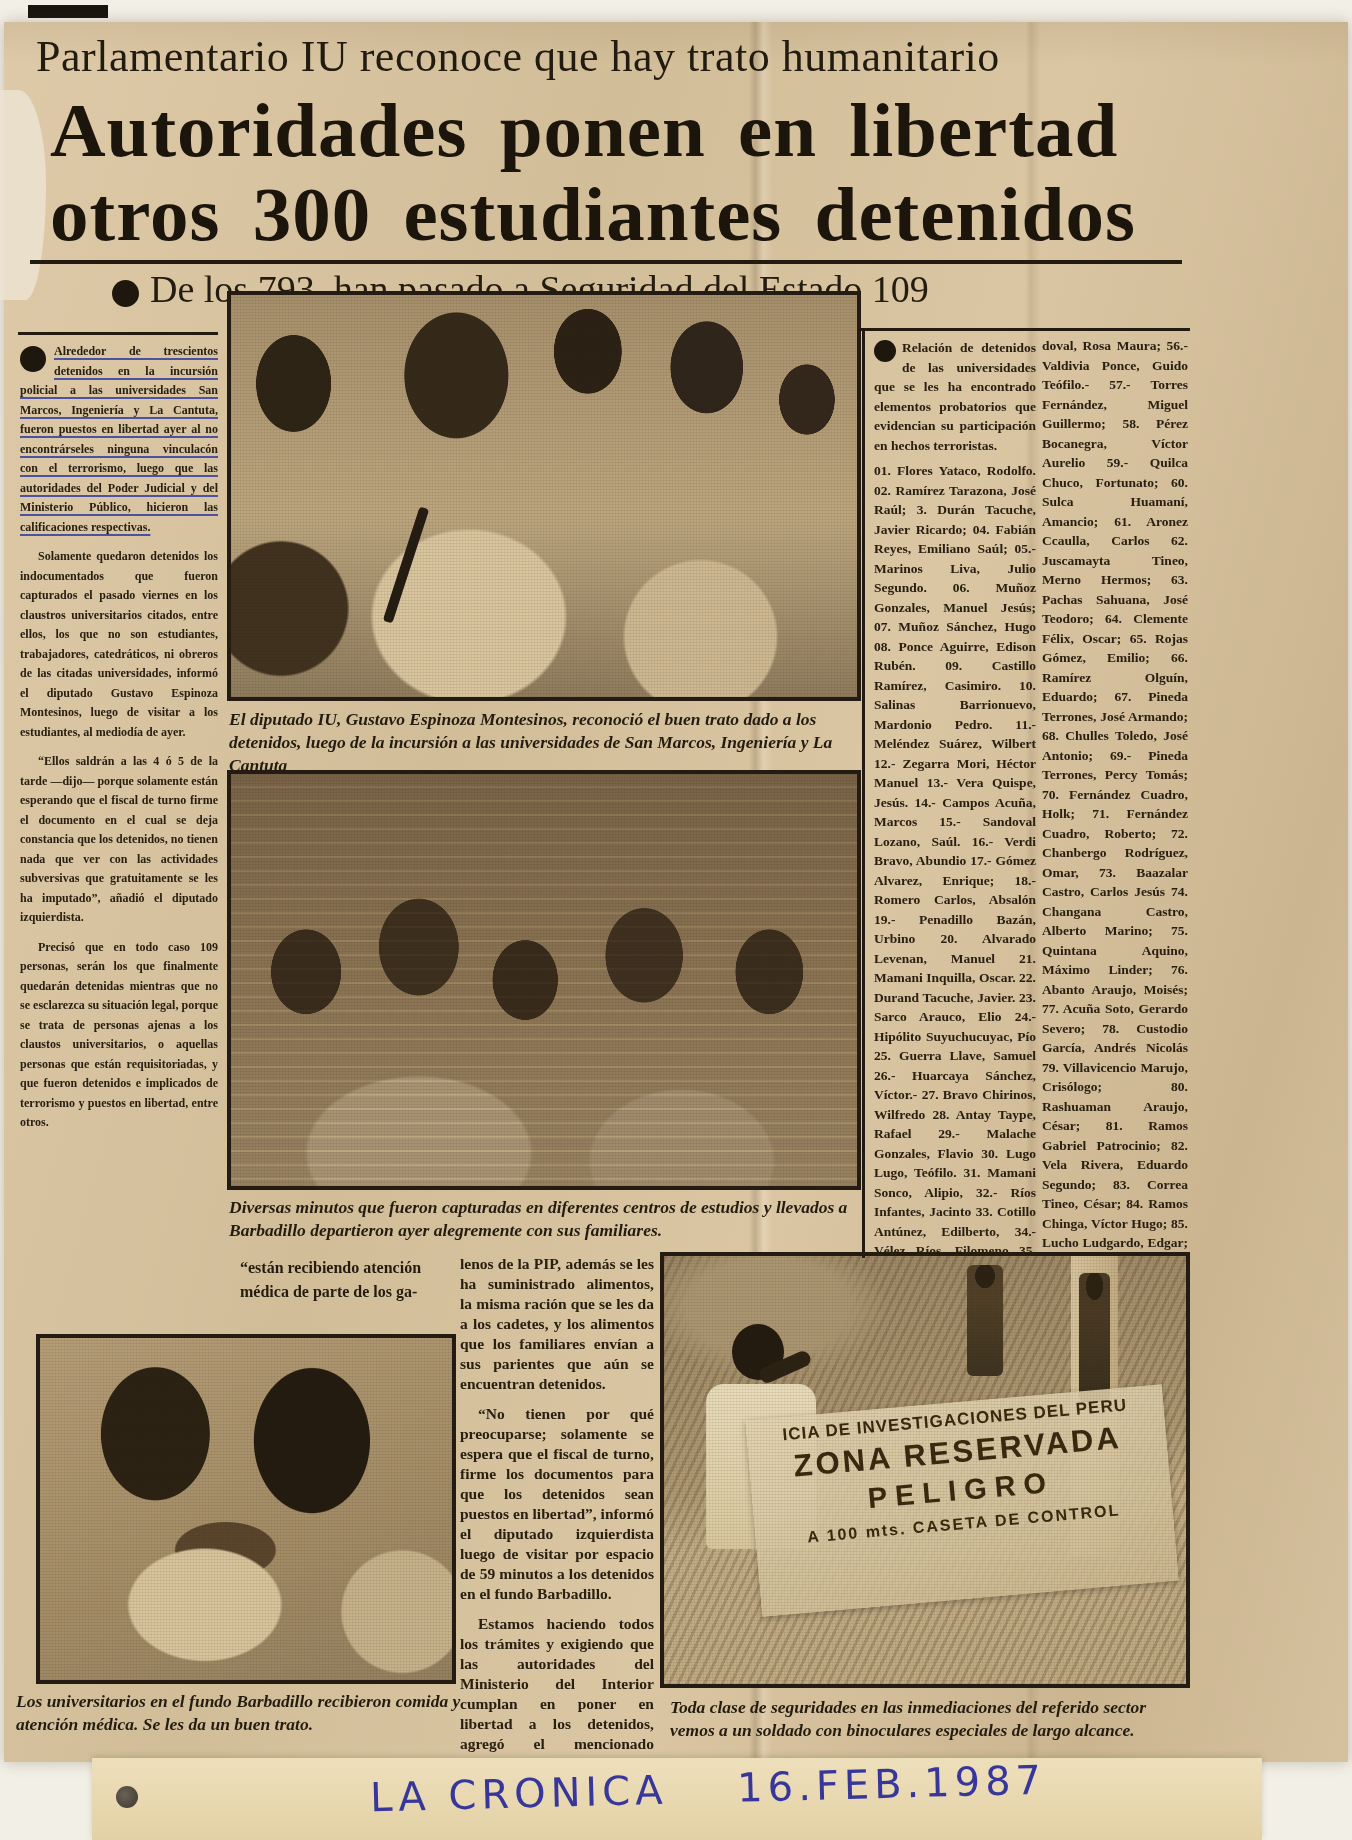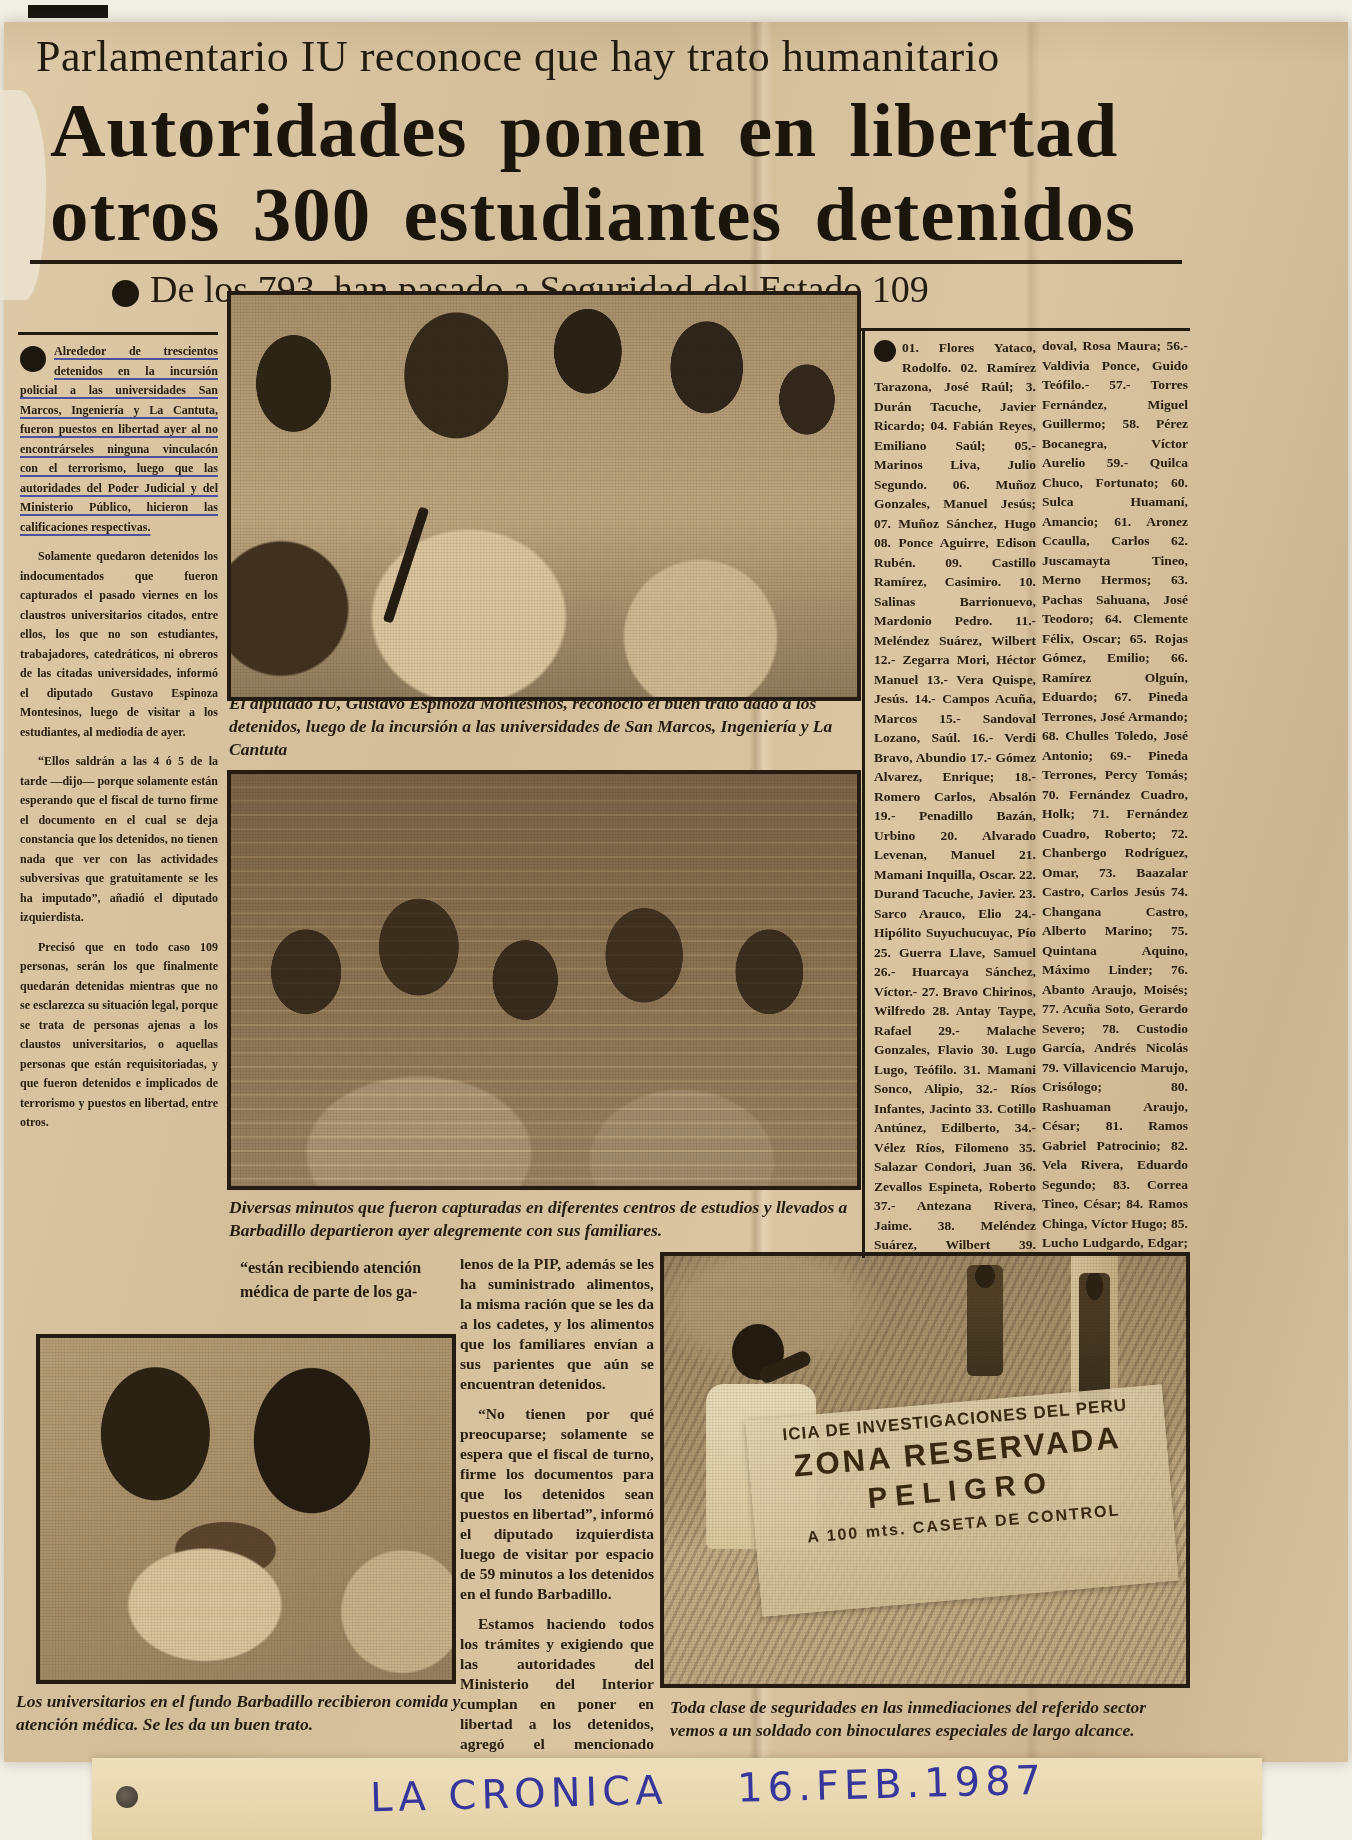--- a/index.html
+++ b/index.html
@@ -113,21 +113,21 @@
     background:linear-gradient(170deg,rgba(226,211,176,.92),rgba(205,186,146,.88));
     box-shadow:0 2px 6px rgba(40,28,14,.35);color:#38290f;text-align:center;
     font-family:"Liberation Sans","DejaVu Sans",sans-serif;font-weight:700;}
   .s-l1{font-size:17px;letter-spacing:1px;margin-top:8px;}
   .s-l2{font-size:31px;letter-spacing:3px;margin-top:4px;}
   .s-l3{font-size:29px;letter-spacing:8px;margin-top:4px;}
   .s-l4{font-size:16px;letter-spacing:2px;margin-top:8px;}
 
   
   .caption{font-style:italic;font-weight:700;color:#241c10;font-size:17.5px;line-height:23px;}
-  .cap1{left:229px;top:692px;width:632px;}
+  .cap1{left:229px;top:708px;width:632px;}
   .cap2{left:229px;top:1196px;width:632px;}
   .cap3{left:16px;top:1690px;width:452px;}
   .cap4{left:670px;top:1696px;width:520px;}
 
   
   .handwriting{left:370px;top:1766px;width:640px;color:#37379b;
     font-family:"DejaVu Sans",sans-serif;font-size:40px;letter-spacing:5px;
     transform:rotate(-1.5deg);white-space:nowrap;}
   .hw-date{margin-left:52px;}
 </style>
@@ -199,20 +199,21 @@
       <div class="s-l4">A 100 mts. CASETA DE CONTROL</div>
     </div>
     <div class="halftone"></div>
   </div>
   <div class="abs caption cap4">Toda clase de seguridades en las inmediaciones del referido sector vemos a un soldado con binoculares especiales de largo alcance.</div>
 
   <div class="abs rule list-rule-top"></div>
   <div class="abs rule list-rule-left"></div>
   <div class="abs listcol list3">
     <div class="list-bullet"></div>
+    <p class="list-intro">Relación de detenidos de las universidades que se les ha encontrado elementos probatorios que evidencian su participación en hechos terroristas.</p>
     <p style="margin:0">01. Flores Yataco, Rodolfo. 02. Ramírez Tarazona, José Raúl; 3. Durán Tacuche, Javier Ricardo; 04. Fabián Reyes, Emiliano Saúl; 05.- Marinos Liva, Julio Segundo. 06. Muñoz Gonzales, Manuel Jesús; 07. Muñoz Sánchez, Hugo 08. Ponce Aguirre, Edison Rubén. 09. Castillo Ramírez, Casimiro. 10. Salinas Barrionuevo, Mardonio Pedro. 11.- Meléndez Suárez, Wilbert 12.- Zegarra Mori, Héctor Manuel 13.- Vera Quispe, Jesús. 14.- Campos Acuña, Marcos 15.- Sandoval Lozano, Saúl. 16.- Verdi Bravo, Abundio 17.- Gómez Alvarez, Enrique; 18.- Romero Carlos, Absalón 19.- Penadillo Bazán, Urbino 20. Alvarado Levenan, Manuel 21. Mamani Inquilla, Oscar. 22. Durand Tacuche, Javier. 23. Sarco Arauco, Elio 24.- Hipólito Suyuchucuyac, Pío 25. Guerra Llave, Samuel 26.- Huarcaya Sánchez, Víctor.- 27. Bravo Chirinos, Wilfredo 28. Antay Taype, Rafael 29.- Malache Gonzales, Flavio 30. Lugo Lugo, Teófilo. 31. Mamani Sonco, Alipio, 32.- Ríos Infantes, Jacinto 33. Cotillo Antúnez, Edilberto, 34.- Vélez Ríos, Filomeno 35. Salazar Condori, Juan 36. Zevallos Espineta, Roberto 37.- Antezana Rivera, Jaime. 38. Meléndez Suárez, Wilbert 39. Canhualpa Ubaldo, Hugo Javier. 40. Fonseca Durand, Ricardo 41. Pérez Rojas, Uriel; 42. Borda Chanca, Hipolito 43. Borda Chanca, Jaime. 44. Cochache Bendezú; 45. Espinoza Milla, Agustín; 46.- Rojas Huamán, José; 47. Vélez Ríos, Víctor H. 48.- Rivera Egars, María; 49. Ortiz Eguizábal, Epifania; 50. Palacios Ortiz, Leibnitz Edelmiro 51.- Olivera Chávez, Eugenio 52.- Picón Baltazar, Francisco Borja 53. Ramírez Muñoz, Martha Amparo 54. Garay Cautin, Zoila; 55. Sánchez San-</p>
   </div>
   <div class="abs listcol list4">
     <p style="margin:0">doval, Rosa Maura; 56.- Valdivia Ponce, Guido Teófilo.- 57.- Torres Fernández, Miguel Guillermo; 58. Pérez Bocanegra, Víctor Aurelio 59.- Quilca Chuco, Fortunato; 60. Sulca Huamaní, Amancio; 61. Aronez Ccaulla, Carlos 62. Juscamayta Tineo, Merno Hermos; 63. Pachas Sahuana, José Teodoro; 64. Clemente Félix, Oscar; 65. Rojas Gómez, Emilio; 66. Ramírez Olguín, Eduardo; 67. Pineda Terrones, José Armando; 68. Chulles Toledo, José Antonio; 69.- Pineda Terrones, Percy Tomás; 70. Fernández Cuadro, Holk; 71. Fernández Cuadro, Roberto; 72. Chanbergo Rodríguez, Omar, 73. Baazalar Castro, Carlos Jesús 74. Changana Castro, Alberto Marino; 75. Quintana Aquino, Máximo Linder; 76. Abanto Araujo, Moisés; 77. Acuña Soto, Gerardo Severo; 78. Custodio García, Andrés Nicolás 79. Villavicencio Marujo, Crisólogo; 80. Rashuaman Araujo, César; 81. Ramos Gabriel Patrocinio; 82. Vela Rivera, Eduardo Segundo; 83. Correa Tineo, César; 84. Ramos Chinga, Víctor Hugo; 85. Lucho Ludgardo, Edgar; 86. García Huamán, Héctor Guillermo; 87. Aldana Meza, Raúl 88.- Cuello Poma, Raúl Alejandro 89. Porras Flores, Iber Elvis 90. Bonilla de la Cruz, Fernando, 91. Infante de la Cruz, Víctor Luis; 92.- Lucano Asmat, Víctor Elías 93. Loyaga Zegarra, José; 94. Quispe Quincho, Mebes 95.- Chambi Mamani, Javier; 96.- Zevallos Serpa, Pompeyo; 97.- Bautista Fuentes, Luis Alberto; 98. Quispia Salcedo, Jesús 99. Villanueva Ancasi, Walter; 100. Matazama Quispe, Juan Francisco 101. Avilés Huatuco, Gilmer; 102. Fidel Masilla, Víctor; 103. Pisan Gaitán, Rufino; 104. Landauro Gaitán, Julio; 105. Carrasco, Piscoya, Angel Clemente 106. Guillén Torres, Miguel; 107. Sánchez Izquierdo, Ramiro; 108. Huamán Rodríguez, Manuel 109. Mamani Inquilla, Oscar.</p>
   </div>
 
   <div class="abs strip"></div>
   <div class="abs hole"></div>
   <div class="abs handwriting">
     <span>LA CRONICA</span>

